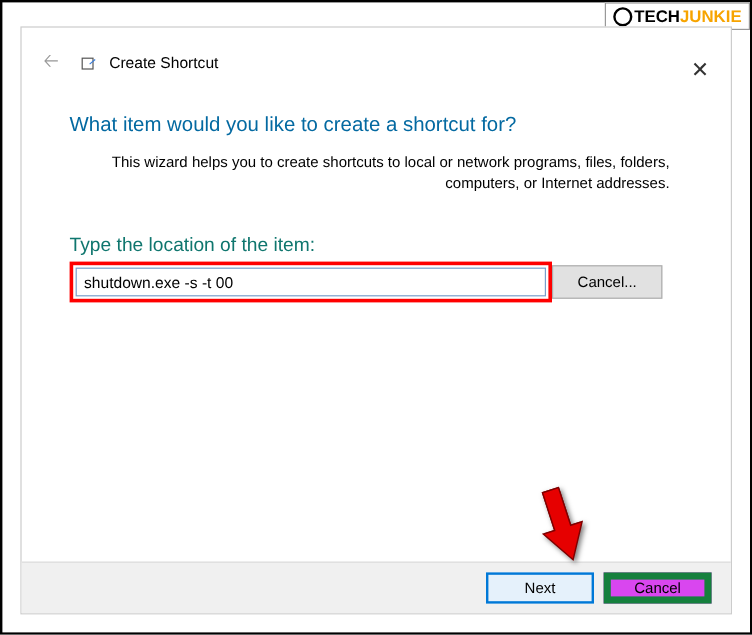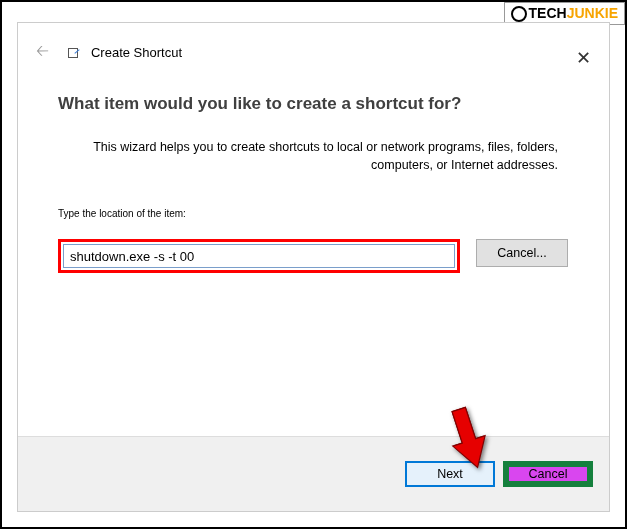--- a/index.html
+++ b/index.html
@@ -10,29 +10,29 @@
     .logo-y { color:#f7a400; }
     .close-x { position: absolute; top: 24px; right: 18px; font-size: 18px; color: #333; cursor: pointer; background:none; border:none; font-family: inherit; }
     .window { position: absolute; top: 20px; left: 15px; right: 15px; bottom: 15px; border: 1px solid #ccc; background: #fff; display: flex; flex-direction: column; }
     .header { padding: 16px 12px 8px 12px; display: flex; align-items: center; gap: 12px; }
     .back-arrow { font-size: 16px; color: #999; background:none; border:none; cursor:pointer; padding: 0 6px; }
     .small-ico { width: 12px; height:12px; display:inline-block; position:relative; }
     .small-ico::before { content:""; position:absolute; width:8px; height:8px; border:1px solid #555; top:1px; left:1px; }
     .small-ico::after { content:""; position:absolute; width:6px; height:1px; background:#3b7dd8; top:4px; left:7px; transform:rotate(-40deg); }
     .title { font-size: 13px; color: #000; text-align: center; }
     .body { padding: 20px 36px 10px 40px; flex: 1; }
-    .question { color: #404040; font-size: 17px; margin-bottom: 24px; font-weight: 700; }
+    .question { color: #0369a1; font-size: 17px; margin-bottom: 12px; font-weight: 400; }
     .desc { font-size: 12.5px; color: #000; line-height: 1.45; margin-bottom: 34px; max-width: 500px; text-align: right; }
-    .label { font-size: 10px; color: #000000; margin-bottom: 20px; }
-    .input-row { display: flex; align-items: flex-start; gap: 16px; margin-bottom: 40px; }
+    .label { font-size: 16px; color: #0f766e; margin-bottom: 4px; }
+    .input-row { display: flex; align-items: center; gap: 0; margin-bottom: 40px; }
     .highlight { border: 3px solid #ff0000; padding: 2px; }
     .loc-input { width: 392px; height: 24px; border: 1px solid #7a9ecb; font-size: 13px; padding: 2px 6px; font-family: inherit; outline: none; }
     .browse-btn { height: 28px; width: 92px; font-size: 12.5px; background: #e1e1e1; border: 1px solid #adadad; cursor: pointer; }
     .continue { font-size: 12.5px; color: #000; }
-    .footer { border-top: 1px solid #ddd; background: #f0f0f0; padding: 24px 16px; display: flex; justify-content: flex-end; gap: 8px; }
+    .footer { border-top: 1px solid #ddd; background: #f0f0f0; padding: 8px 16px; display: flex; justify-content: flex-end; gap: 8px; }
     .ftr-btn { height: 26px; width: 90px; font-size: 12.5px; background: #d946ef; border: 6px solid #15803d; cursor: pointer; }
     .ftr-btn.primary { border: 2px solid #0078d7; background: #e5f1fb; }
     .arrow { position: absolute; right: 132px; bottom: 50px; pointer-events:none; }
     .arrow svg { filter: drop-shadow(2px 2px 2px rgba(0,0,0,0.5)); }
   </style>
 </head>
 <body>
 
 <div class="outer-border">
   <div class="logo">

